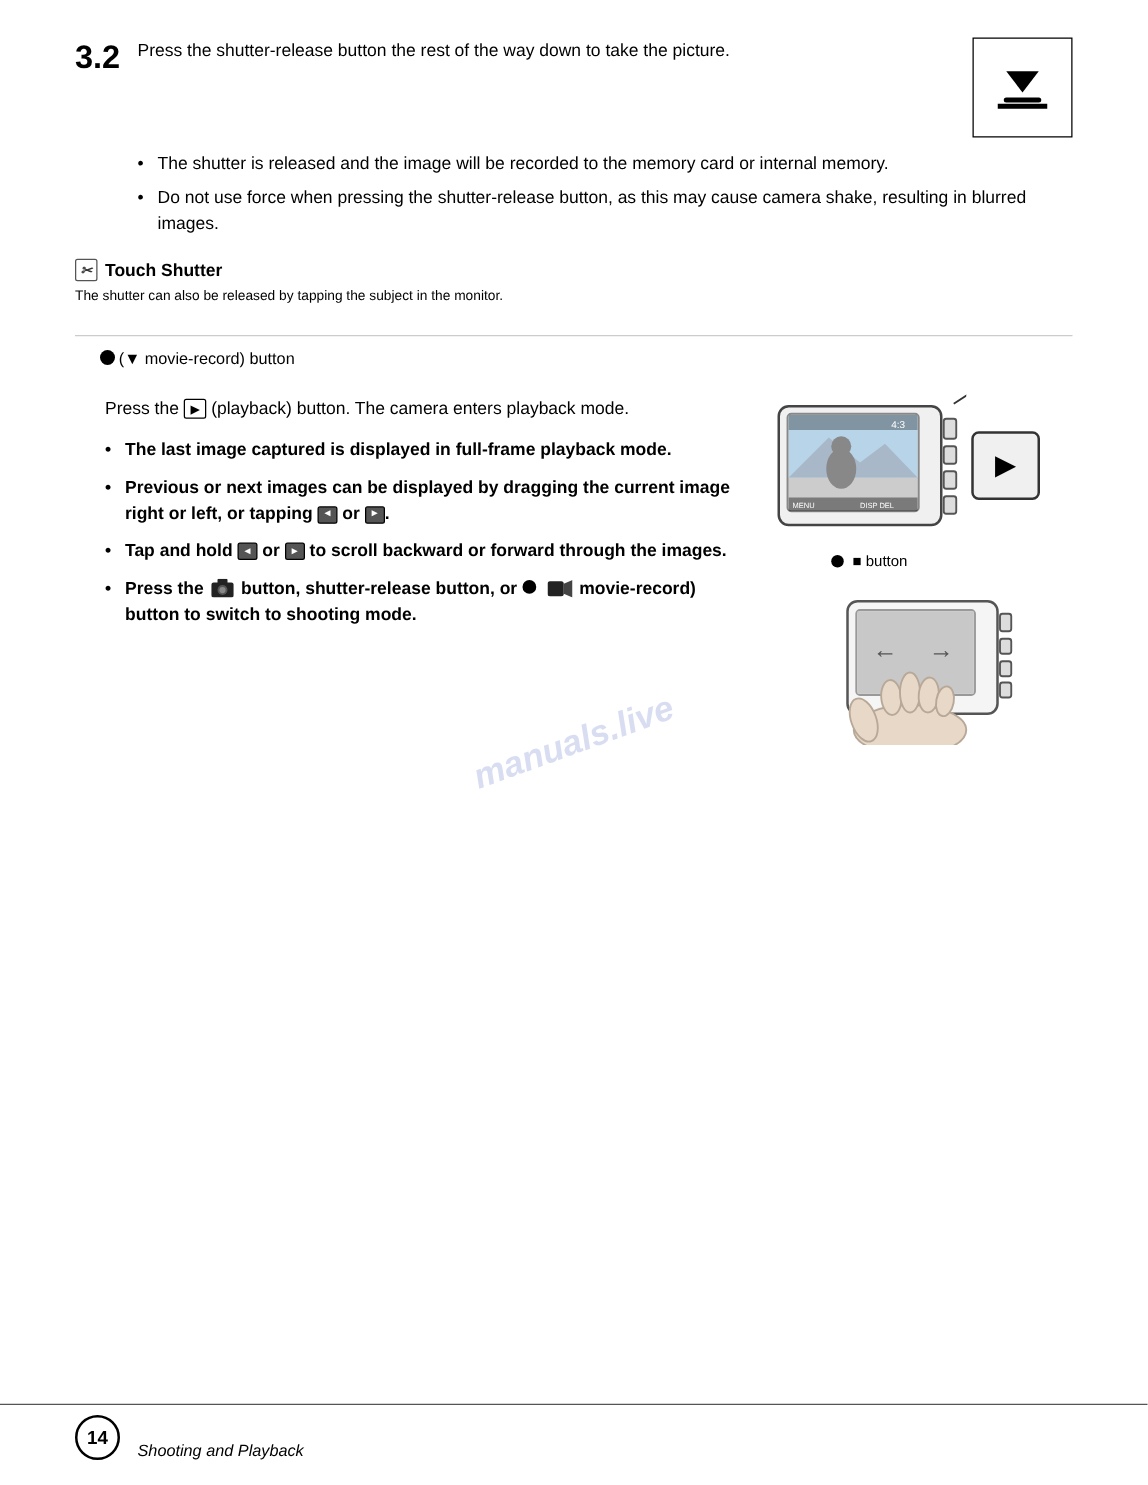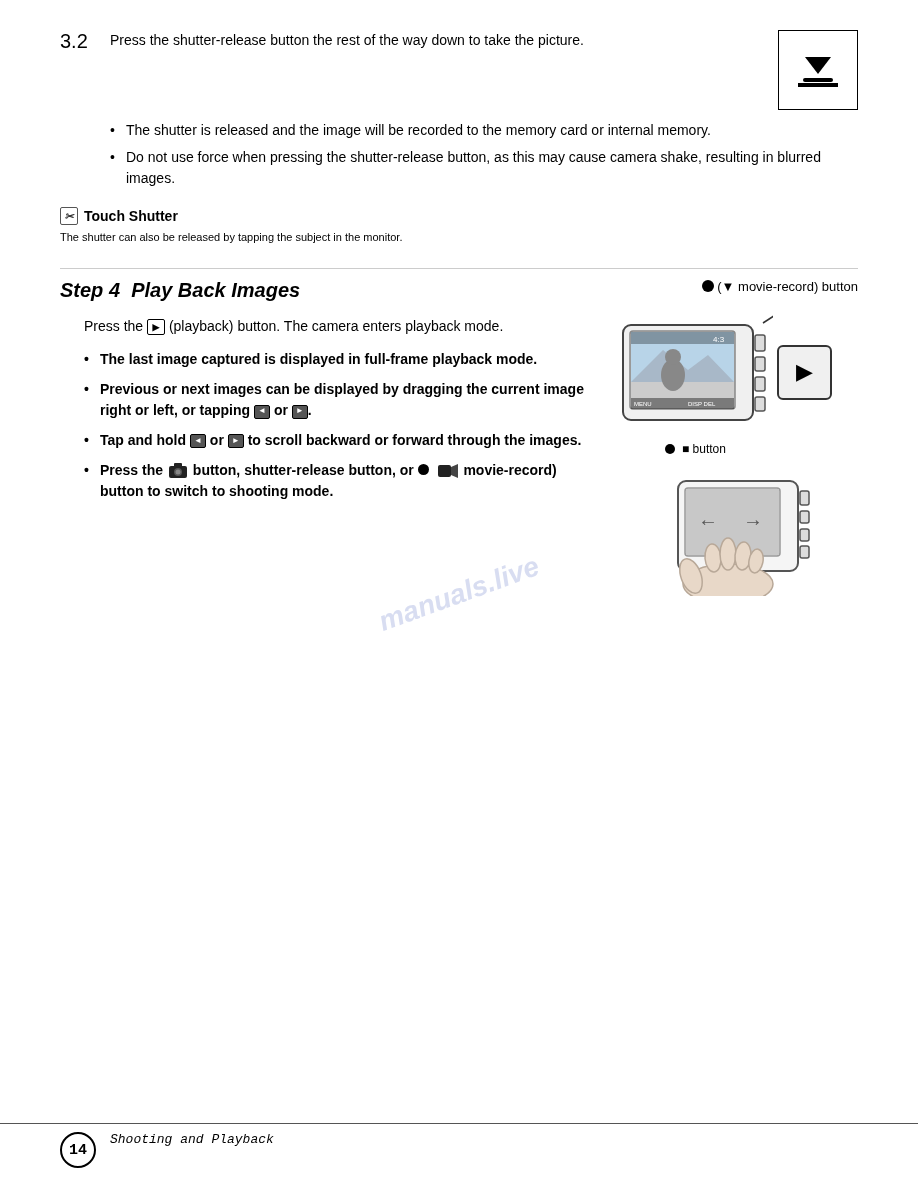--- a/index.html
+++ b/index.html
@@ -20,22 +20,22 @@
       position: relative;
     }
 
     
     .step32-header {
       display: flex;
       align-items: flex-start;
       margin-bottom: 10px;
     }
     .step32-number {
-      font-size: 20px;
-      font-weight: normal;
+      font-size: 26px;
+      font-weight: bold;
       min-width: 50px;
     }
     .step32-text {
       font-size: 14px;
       flex: 1;
       line-height: 1.5;
     }
     .step32-icon {
       margin-left: 20px;
       border: 1.5px solid #000;
@@ -206,23 +206,22 @@
 
     
     .footer {
       position: absolute;
       bottom: 20px;
       left: 0;
       right: 0;
       border-top: 1.5px solid #555;
       padding: 8px 60px 0 60px;
       display: flex;
-      align-items: flex-start;
+      align-items: flex-end;
       gap: 14px;
-      font-family: Liberation Mono, monospace;
     }
     .page-number-circle {
       width: 36px;
       height: 36px;
       border: 2px solid #000;
       border-radius: 50%;
       display: flex;
       align-items: center;
       justify-content: center;
       font-size: 15px;
@@ -317,23 +316,20 @@
 
   <div class="touch-shutter-box">
     <div class="touch-shutter-title">
       <span class="note-icon">✂</span>
       <span>Touch Shutter</span>
     </div>
     <div class="touch-shutter-text">The shutter can also be released by tapping the subject in the monitor.</div>
   </div>
 
   <div class="step4-header">
-    <div class="step4-title">
-      <span>Step 4</span>&nbsp;&nbsp;<span>Play Back Images</span>
-    </div>
     <div class="step4-side">
       <div class="movie-record-label">
         <span class="circle-bullet"></span>
         <span>(▼ movie-record) button</span>
       </div>
     </div>
   </div>
 
   <div class="step4-content">
     <div class="step4-left">

